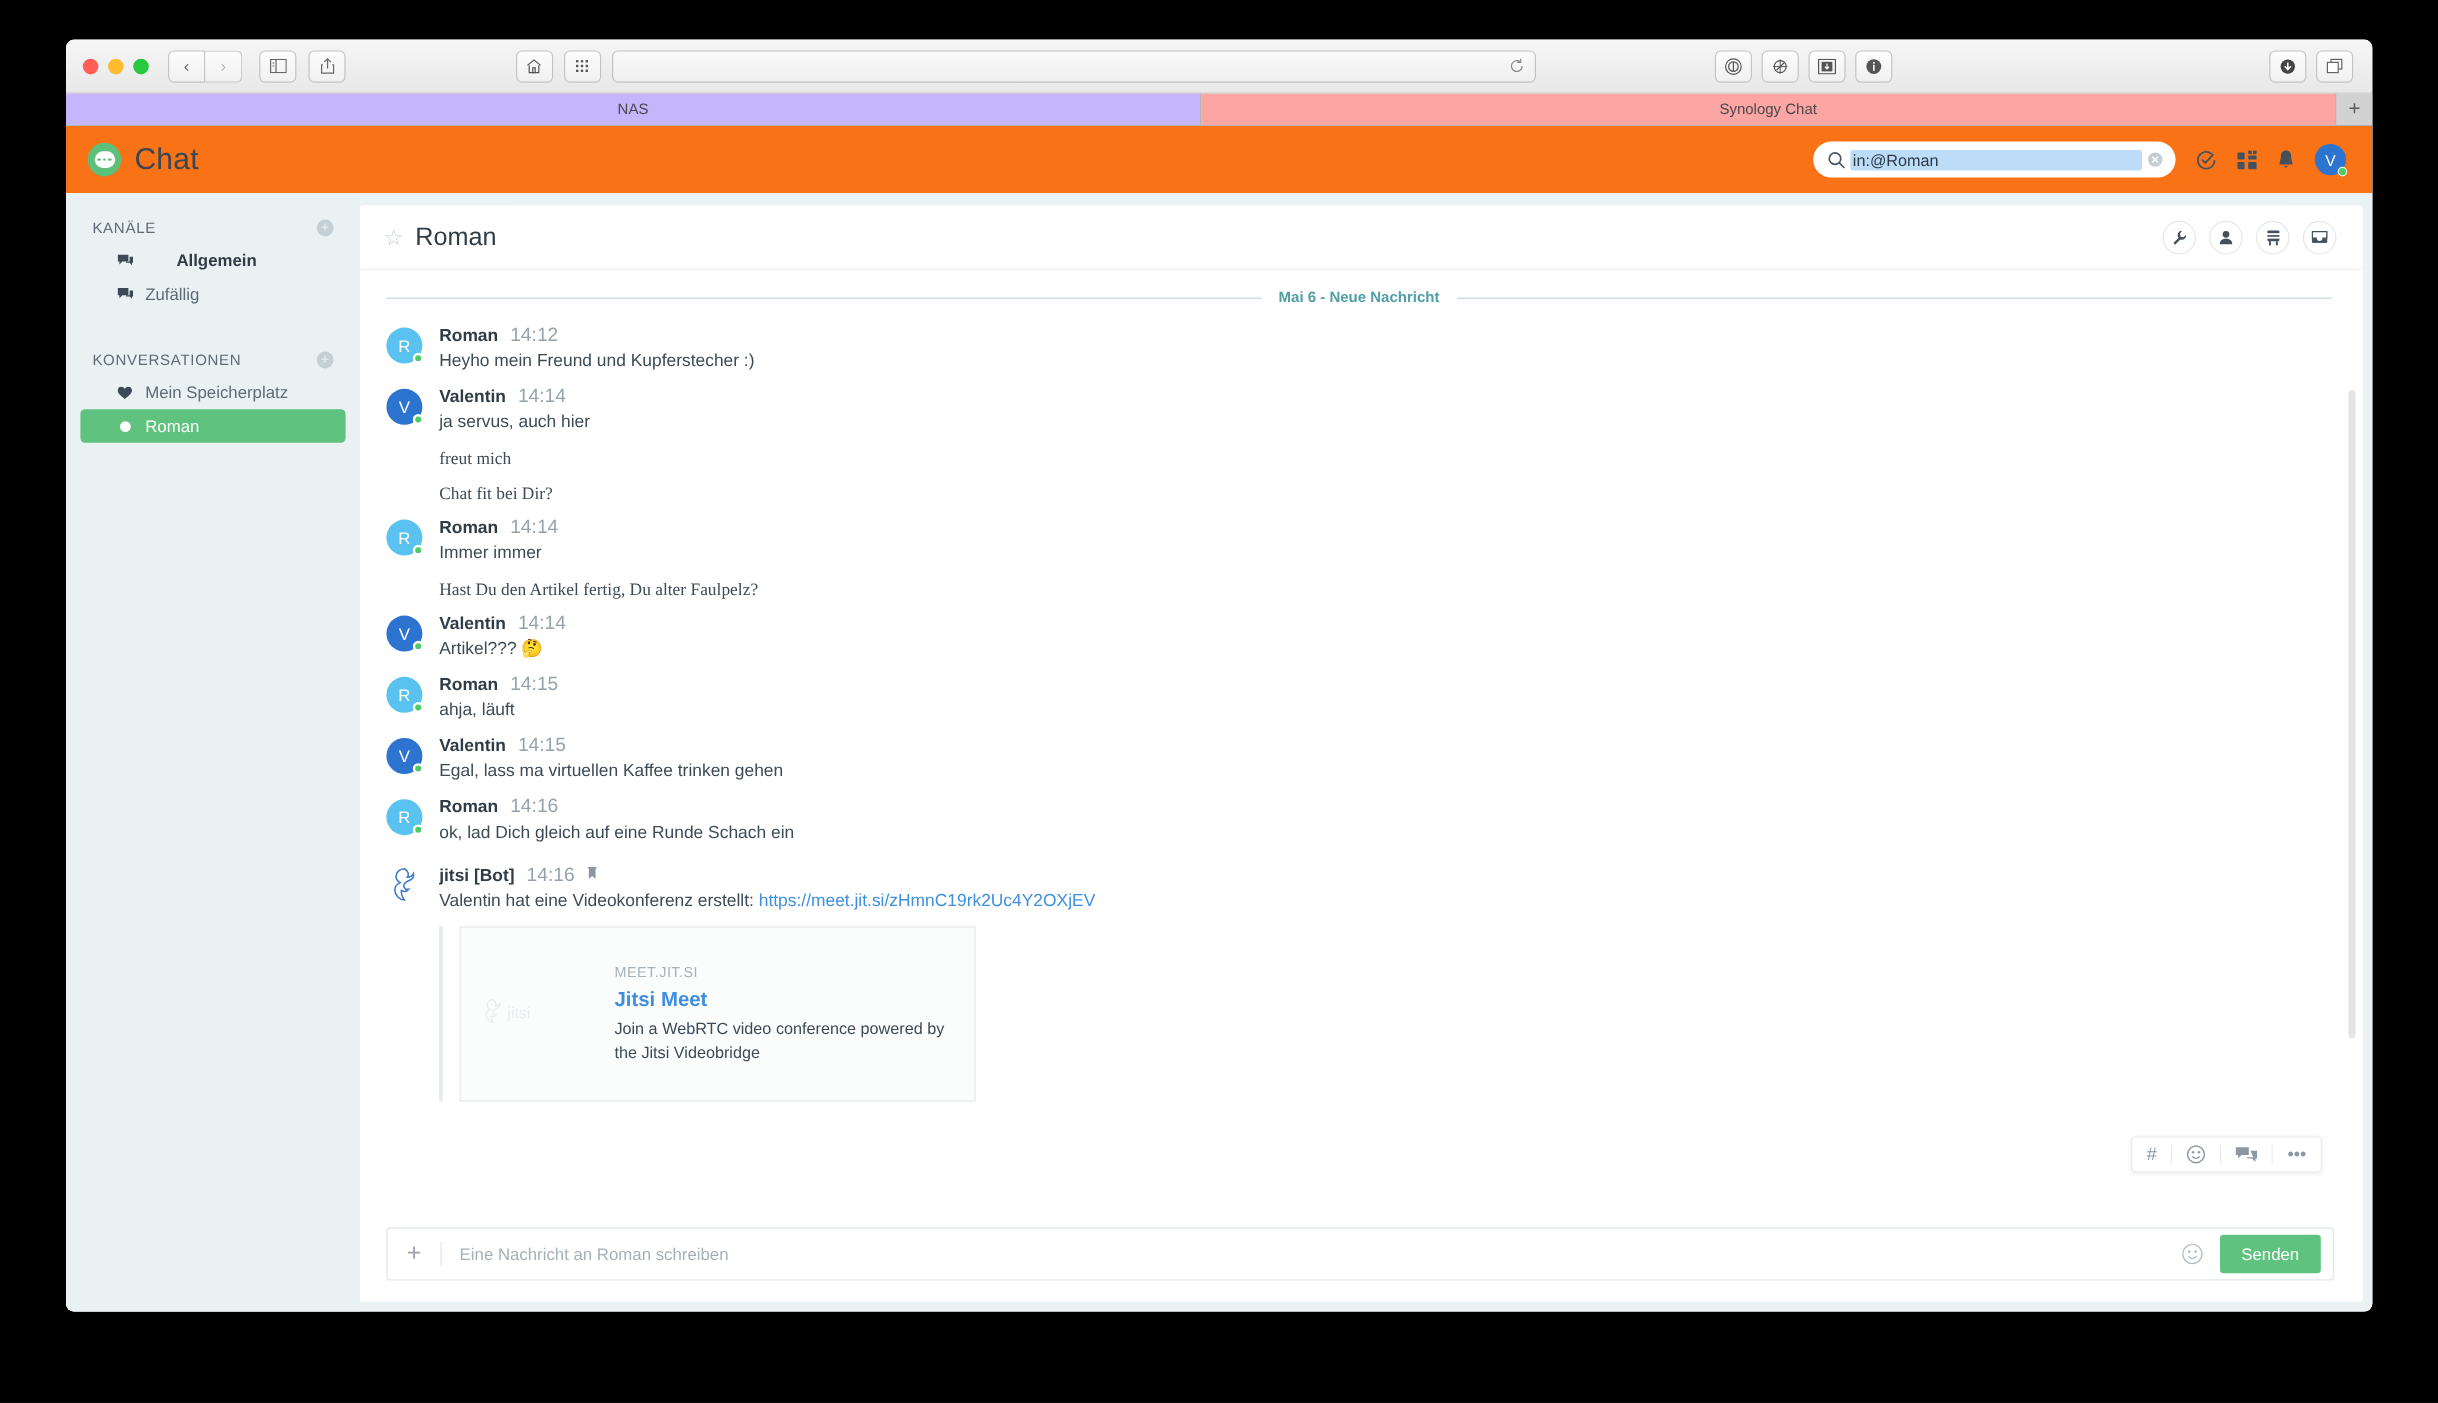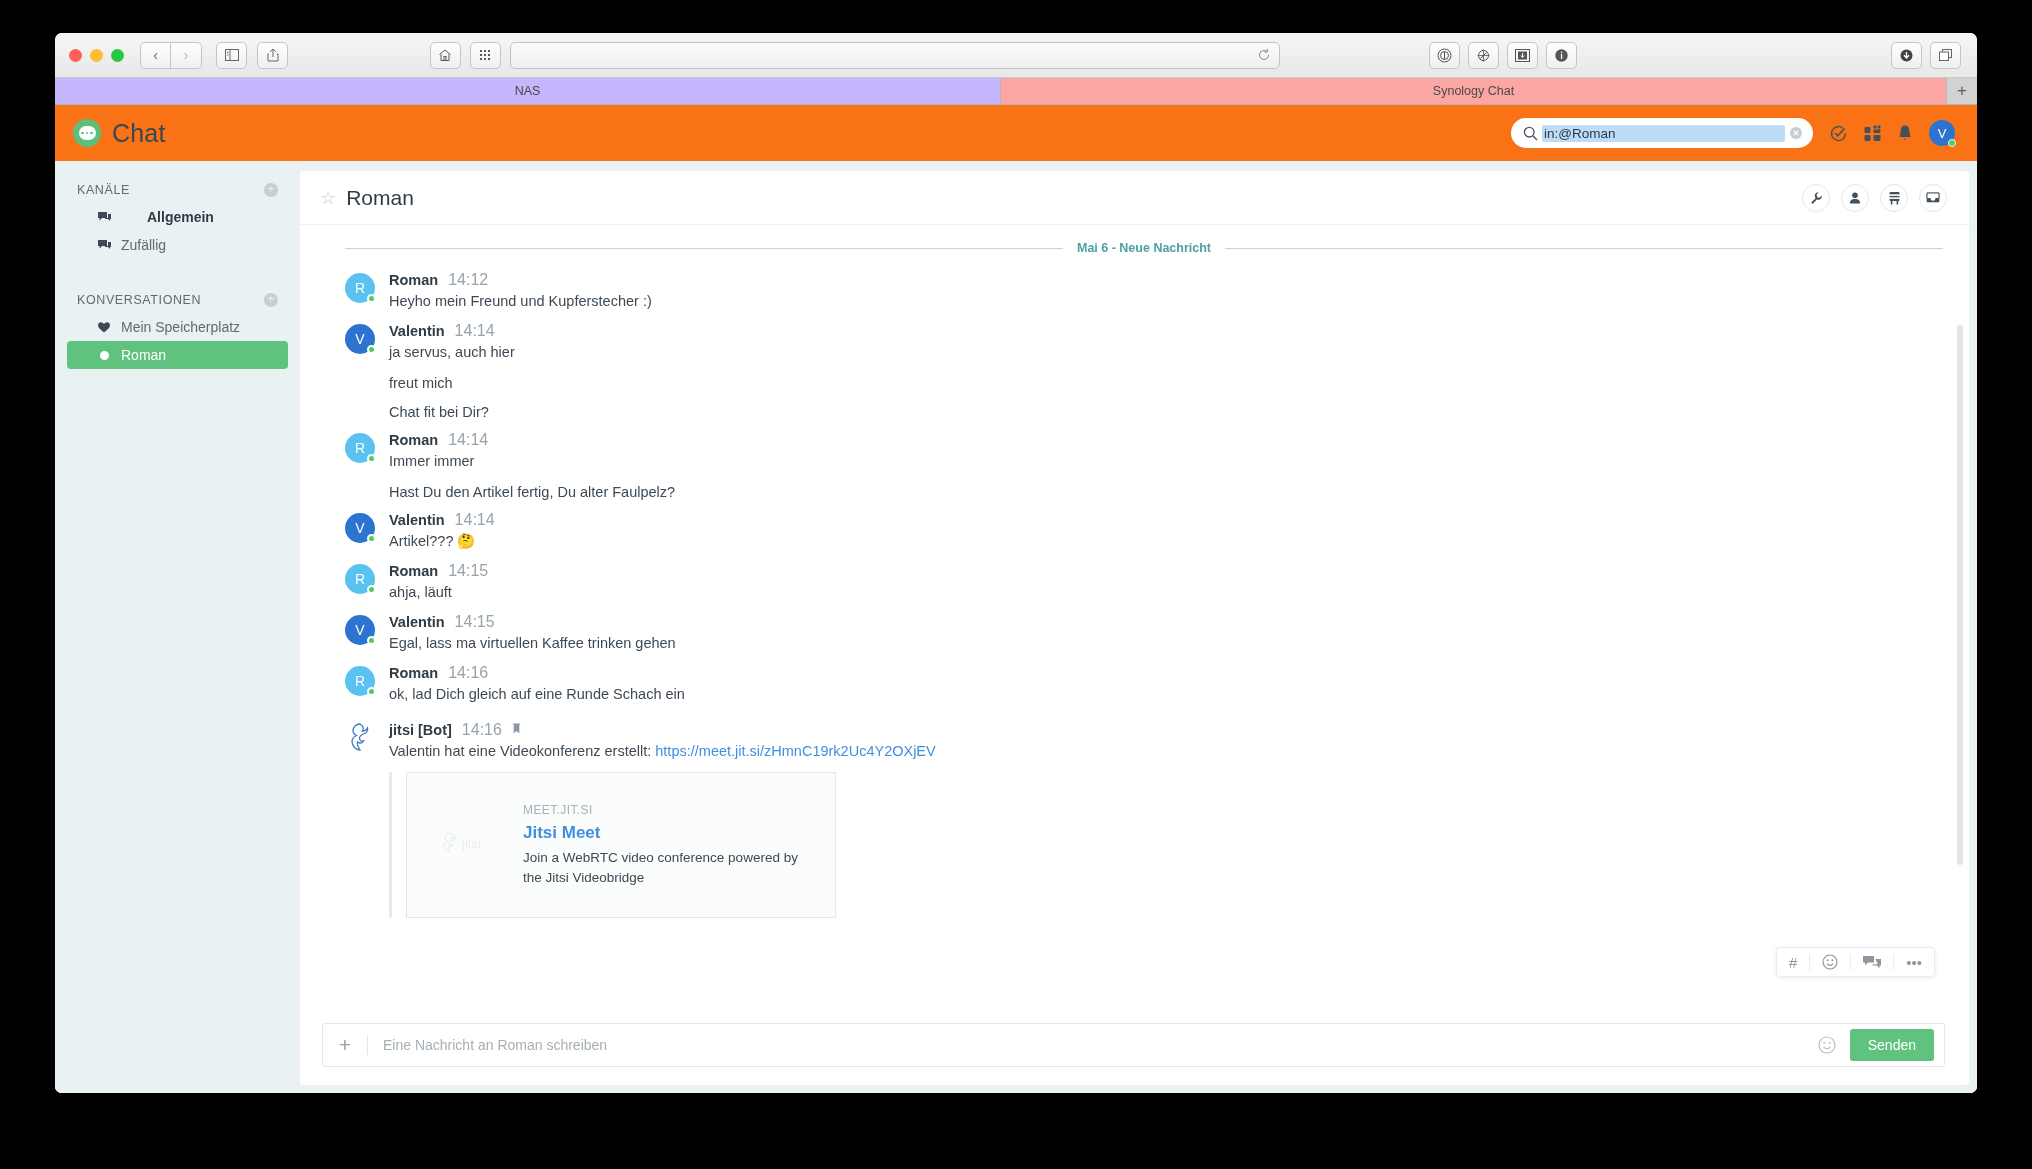--- a/index.html
+++ b/index.html
@@ -155,21 +155,21 @@
   #star-icon { color:#c2cbd1; font-size:18px; margin-right:10px; }
   #chat-title { font-size: 21px; color:#2f3b45; }
   #chat-actions { margin-left:auto; display:flex; gap: 11px; }
   .round-btn {
     width:28px;height:28px;border-radius:50%;border:1px solid #e3e8ea;
     display:flex;align-items:center;justify-content:center;color:#44515d;
   }
 
   
   #messages { flex:1; overflow:hidden; position:relative; padding: 0 0 4px 0; }
-  #msg-scroll { height:100%; overflow:hidden; padding: 0 26px 0 22px; margin-left: 23px; }
+  #msg-scroll { height:100%; overflow:hidden; padding: 0 26px 0 22px; }
 
   #divider {
     display:flex; align-items:center; gap:14px;
     margin: 16px 0 10px 0;
   }
   #divider .line { flex:1; height:1px; background:#bcd8da; }
   #divider .lbl { font-size: 12.5px; font-weight:bold; color:#4f9fa5; }
 
   .msg { display:flex; gap: 14px; padding: 6px 0 2px 0; position:relative; }
   .av {
@@ -184,27 +184,27 @@
   .av.roman { background:#59c2f0; }
   .av.valentin { background:#2d74d0; }
   .av.bot { background:transparent; color:#3e7bc4; font-size:26px; align-items:flex-start; }
   .mbody { flex:1; min-width:0; }
   .mhead { display:flex; align-items:baseline; gap:10px; }
   .mname { font-size: 14.5px; font-weight:bold; color:#2f3b45; }
   .mtime { font-size: 16px; color:#97a3ac; }
   .pin-ico { color:#8b98a2; font-size:12px; }
   .mtext { font-size: 14.5px; color:#3d4a55; line-height: 1.45; padding: 2px 0; }
   .mtext a { color:#3e8fe0; text-decoration:none; }
-  .subline { font-size:14.5px; color:#3d4a55; line-height:1.45; padding: 6px 0 2px 44px; }
+  .subline { font-size:14.5px; color:#3d4a55; line-height:1.45; padding: 6px 0 2px 44px; font-family: Liberation Serif, serif; }
 
   
   .preview-wrap { padding-left: 0; margin-top: 8px; border-left: 3px solid #e6eaec; padding: 0 0 0 14px; }
   .preview {
     width: 430px; border: 1px solid #e4e8ea; background:#fbfcfc;
-    padding: 30px 20px; display:flex; gap: 0; align-items:center;
+    padding: 30px 4px; display:flex; gap: 28px; align-items:center;
   }
   .preview-logo { width: 96px; flex-shrink:0; display:flex; align-items:center; justify-content:center; color:#e9edef; font-size:30px; }
   .preview-body { flex:1; }
   .pv-domain { font-size:12px; color:#a7b1b8; letter-spacing:.4px; margin-bottom:6px; }
   .pv-title { font-size:17px; color:#3e8fe0; font-weight:bold; margin-bottom:5px; }
   .pv-desc { font-size:13.5px; color:#3d4a55; line-height:1.45; }
 
   
   #hover-tools {
     position:absolute; right: 34px; top: 722px;

